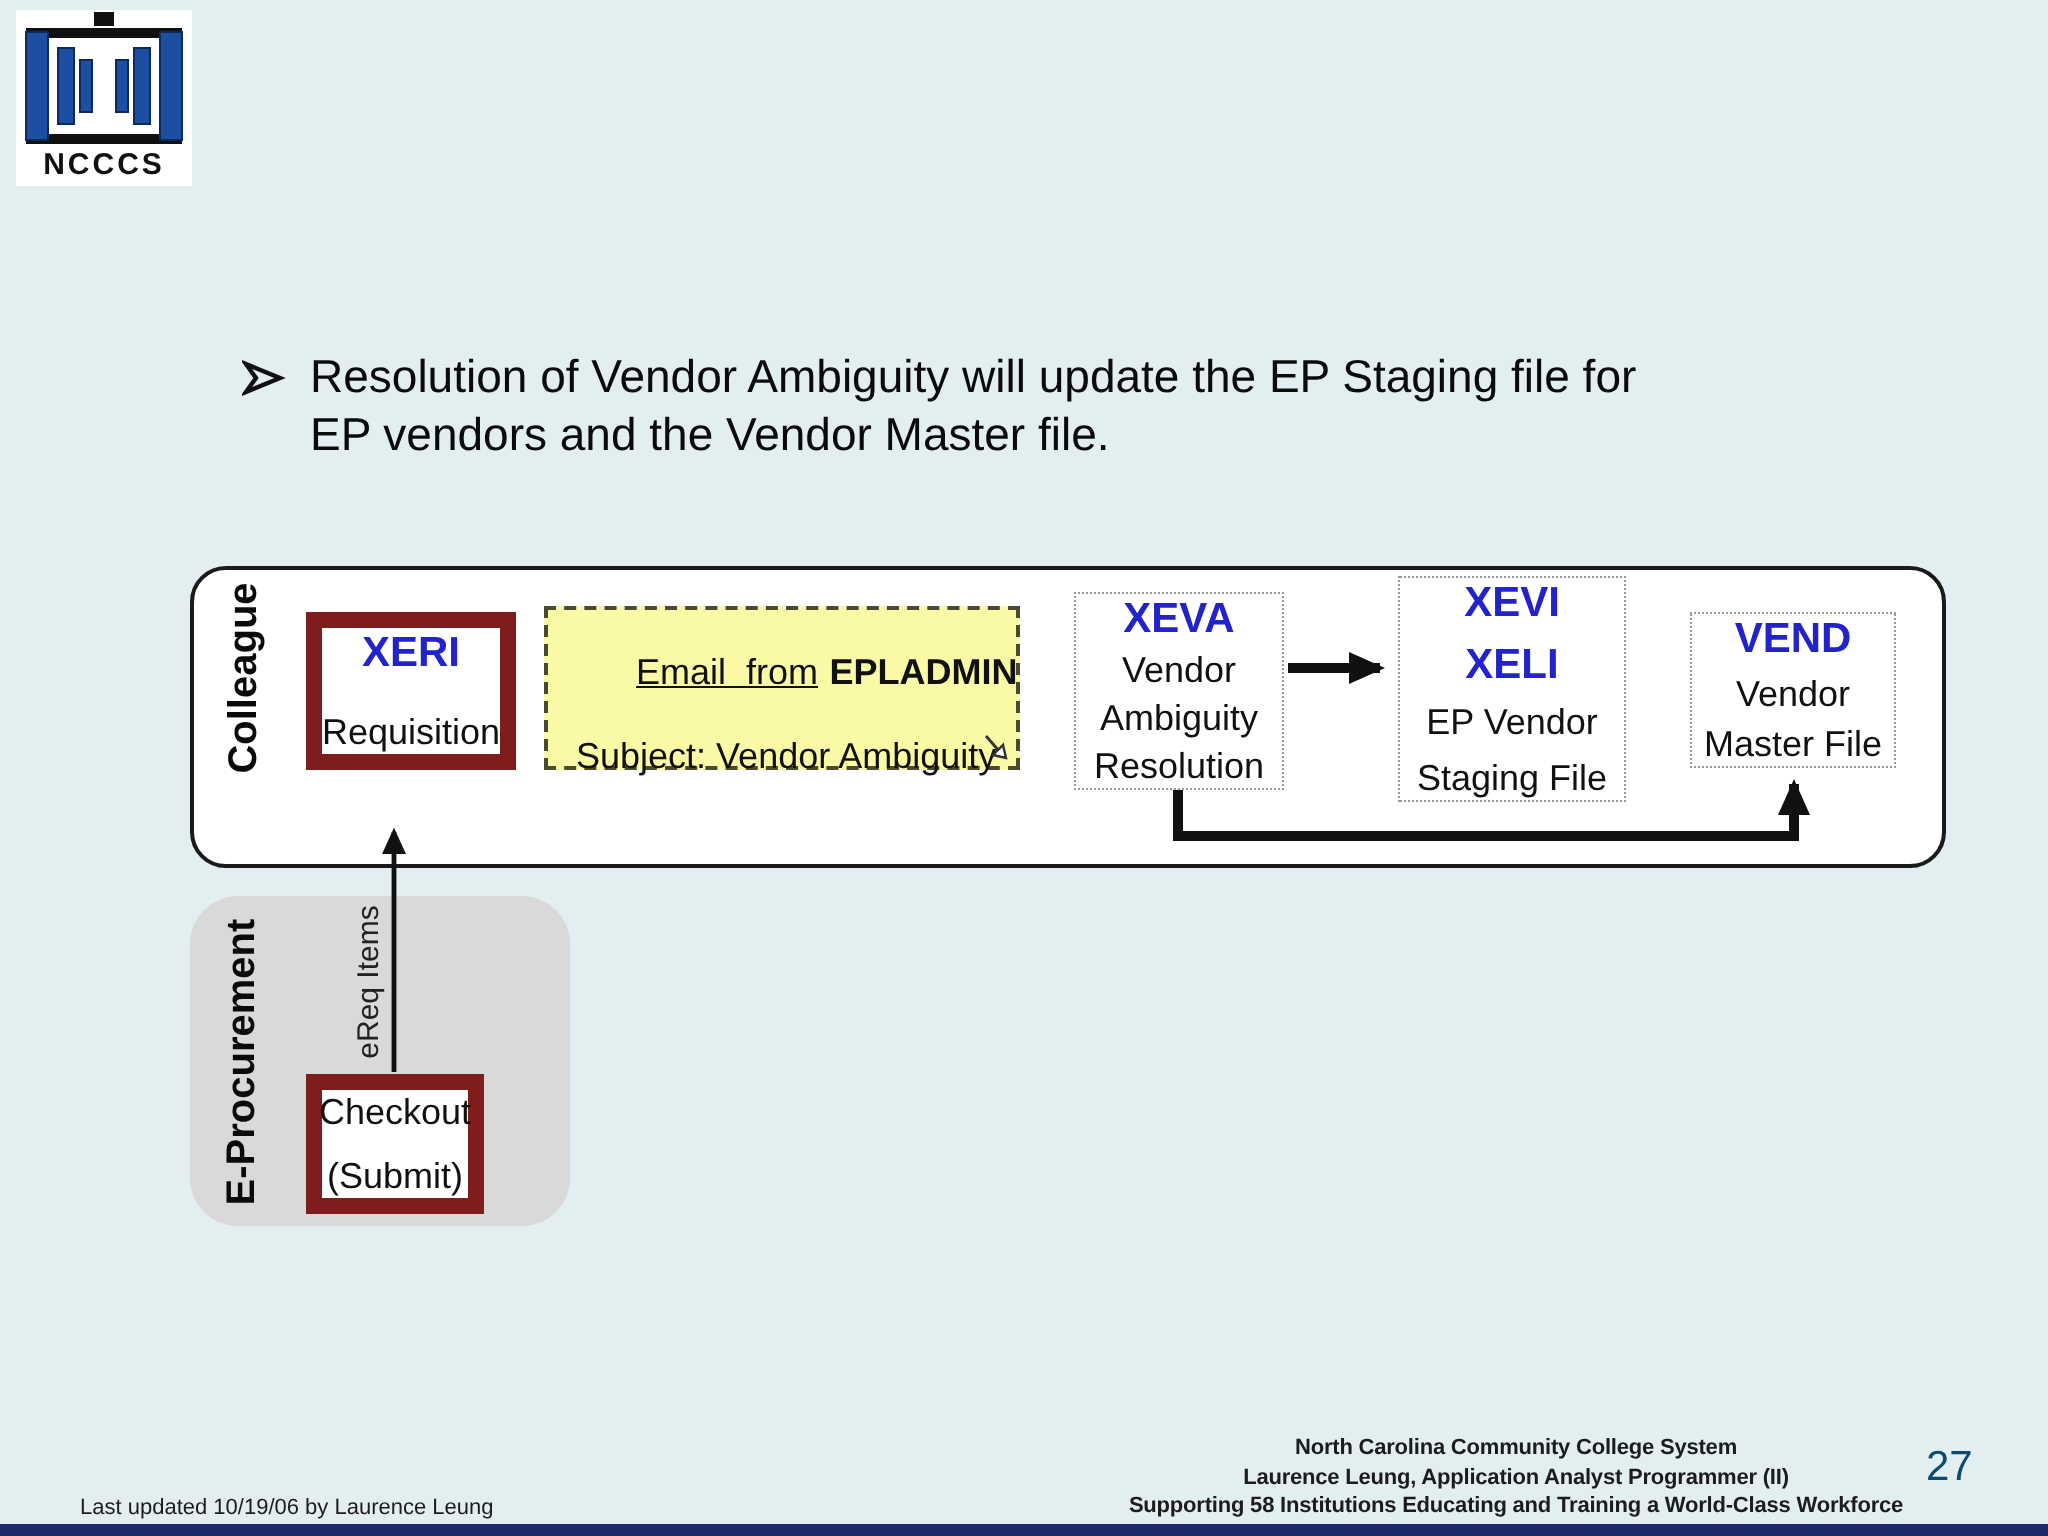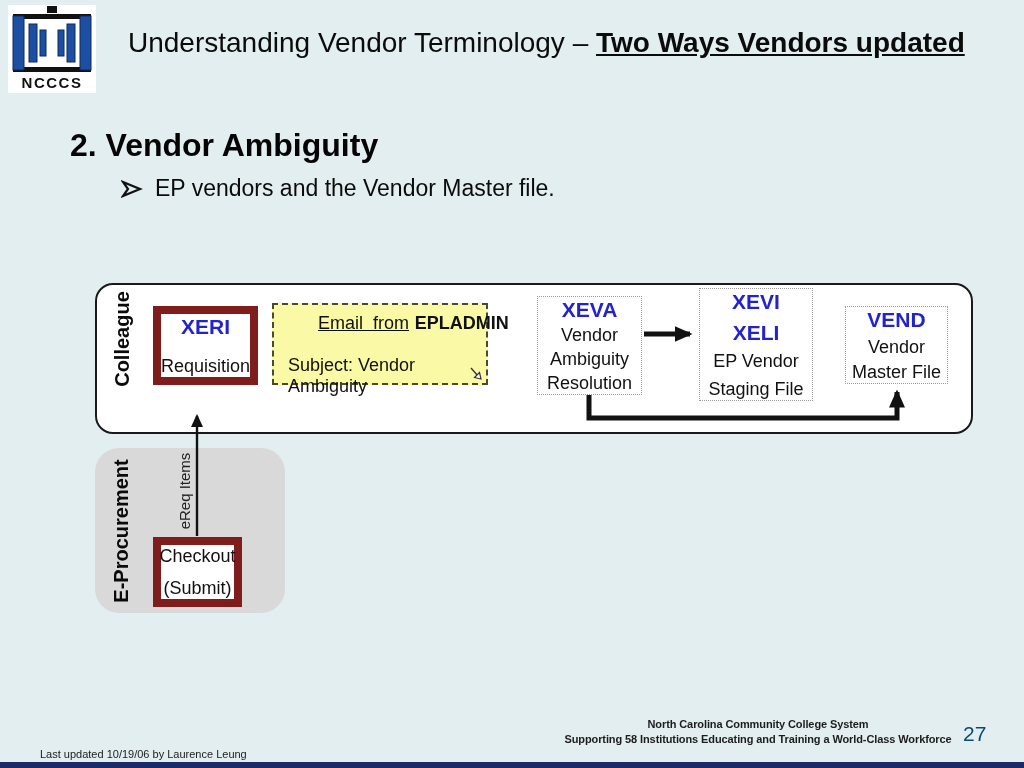--- a/index.html
+++ b/index.html
@@ -40,23 +40,23 @@
   .dotted { border:1px dotted #9a9a9a; }
   .code { color:#2323CC; font-weight:bold; font-size:21px; line-height:25px; }
   .bline { color:#111; font-size:18px; line-height:22px; }
 
   .xeri-box { left:153px; top:306px; width:105px; height:79px; }
   .xeva-box { left:537px; top:296px; width:105px; height:99px; }
   .xevi-box { left:699px; top:288px; width:114px; height:113px; }
   .vend-box { left:845px; top:306px; width:103px; height:78px; }
   .checkout-box { left:153px; top:537px; width:89px; height:70px; z-index:3; }
 
-  .note-box { position:absolute; left:272px; top:303px; width:216px; height:82px;
+  .note-box { position:absolute; left:272px; top:303px; width:238px; height:82px;
               background:#F9F9A6; border:2px dashed #4a4a2e; z-index:3;
-              display:flex; flex-direction:column; justify-content:center; padding-left:14px; }
+              display:flex; flex-direction:column; justify-content:flex-start; padding-left:14px; }
   .note-line1 { font-size:18px; color:#111; white-space:pre; }
   .note-line1 .u { text-decoration:underline; }
   .note-line1 .b { font-weight:bold; margin-left:0.32em; }
   .note-line2 { font-size:18px; color:#111; }
   .note-corner { position:absolute; right:3px; bottom:2px; }
 
   .arrow-layer { position:absolute; left:0; top:0; width:1024px; height:768px; z-index:2; pointer-events:none; }
 
   
   .footer-left { position:absolute; left:28px; top:748px; font-size:11px; color:#1c1c1c;padding-left:12px; }
@@ -78,33 +78,30 @@
       <rect x="5" y="11" width="11" height="54" fill="#1C4EA1" stroke="#0c2a5e" stroke-width="1"></rect>
       <rect x="21" y="19" width="8" height="38" fill="#1C4EA1" stroke="#0c2a5e" stroke-width="1"></rect>
       <rect x="32" y="25" width="6" height="26" fill="#1C4EA1" stroke="#0c2a5e" stroke-width="1"></rect>
       <rect x="50" y="25" width="6" height="26" fill="#1C4EA1" stroke="#0c2a5e" stroke-width="1"></rect>
       <rect x="59" y="19" width="8" height="38" fill="#1C4EA1" stroke="#0c2a5e" stroke-width="1"></rect>
       <rect x="72" y="11" width="11" height="54" fill="#1C4EA1" stroke="#0c2a5e" stroke-width="1"></rect>
     </svg>
     <div class="logo-text">NCCCS</div>
   </div>
 
-  <div class="slide-title">
-    <span>Understanding Vendor Terminology – </span><span class="emph">Two Ways Vendors updated</span>
-  </div>
 
-  <div class="heading">2. Vendor Ambiguity</div>
 
   <div class="bullet-row">
     <div class="bullet-marker">
       <svg width="22" height="22" viewBox="0 0 22 22">
           <path d="M2 4 L19 11 L2 18 L7 11 Z" fill="none" stroke="#111" stroke-width="2.2" stroke-linejoin="miter"></path>
         </svg>
     </div>
     <div class="bullet-text">
+      <div>Resolution of Vendor Ambiguity will update the EP Staging file for</div>
       <div>EP vendors and the Vendor Master file.</div>
     </div>
   </div>
 
   <div class="colleague-box"></div>
   <div class="eproc-box"></div>
 
   <svg class="arrow-layer" viewBox="0 0 1024 768">
     <defs>
       <marker id="ah-big" markerWidth="3.6" markerHeight="3.2" refX="3.1" refY="1.6" orient="auto">
@@ -160,18 +157,19 @@
   </div>
 
   <div class="dbox solid checkout-box">
     <div class="bline">Checkout</div>
     <div class="bline">(Submit)</div>
   </div>
 
   <div class="footer-left">Last updated 10/19/06 by Laurence Leung</div>
   <div class="footer-org">
     <div>North Carolina Community College System</div>
+    <div>Laurence Leung, Application Analyst Programmer (II)</div>
     <div>Supporting 58 Institutions Educating and Training a World-Class Workforce</div>
   </div>
   <div class="page-number">27</div>
   <div class="bottom-bar"></div>
 
 </div>
 
 </body></html>

